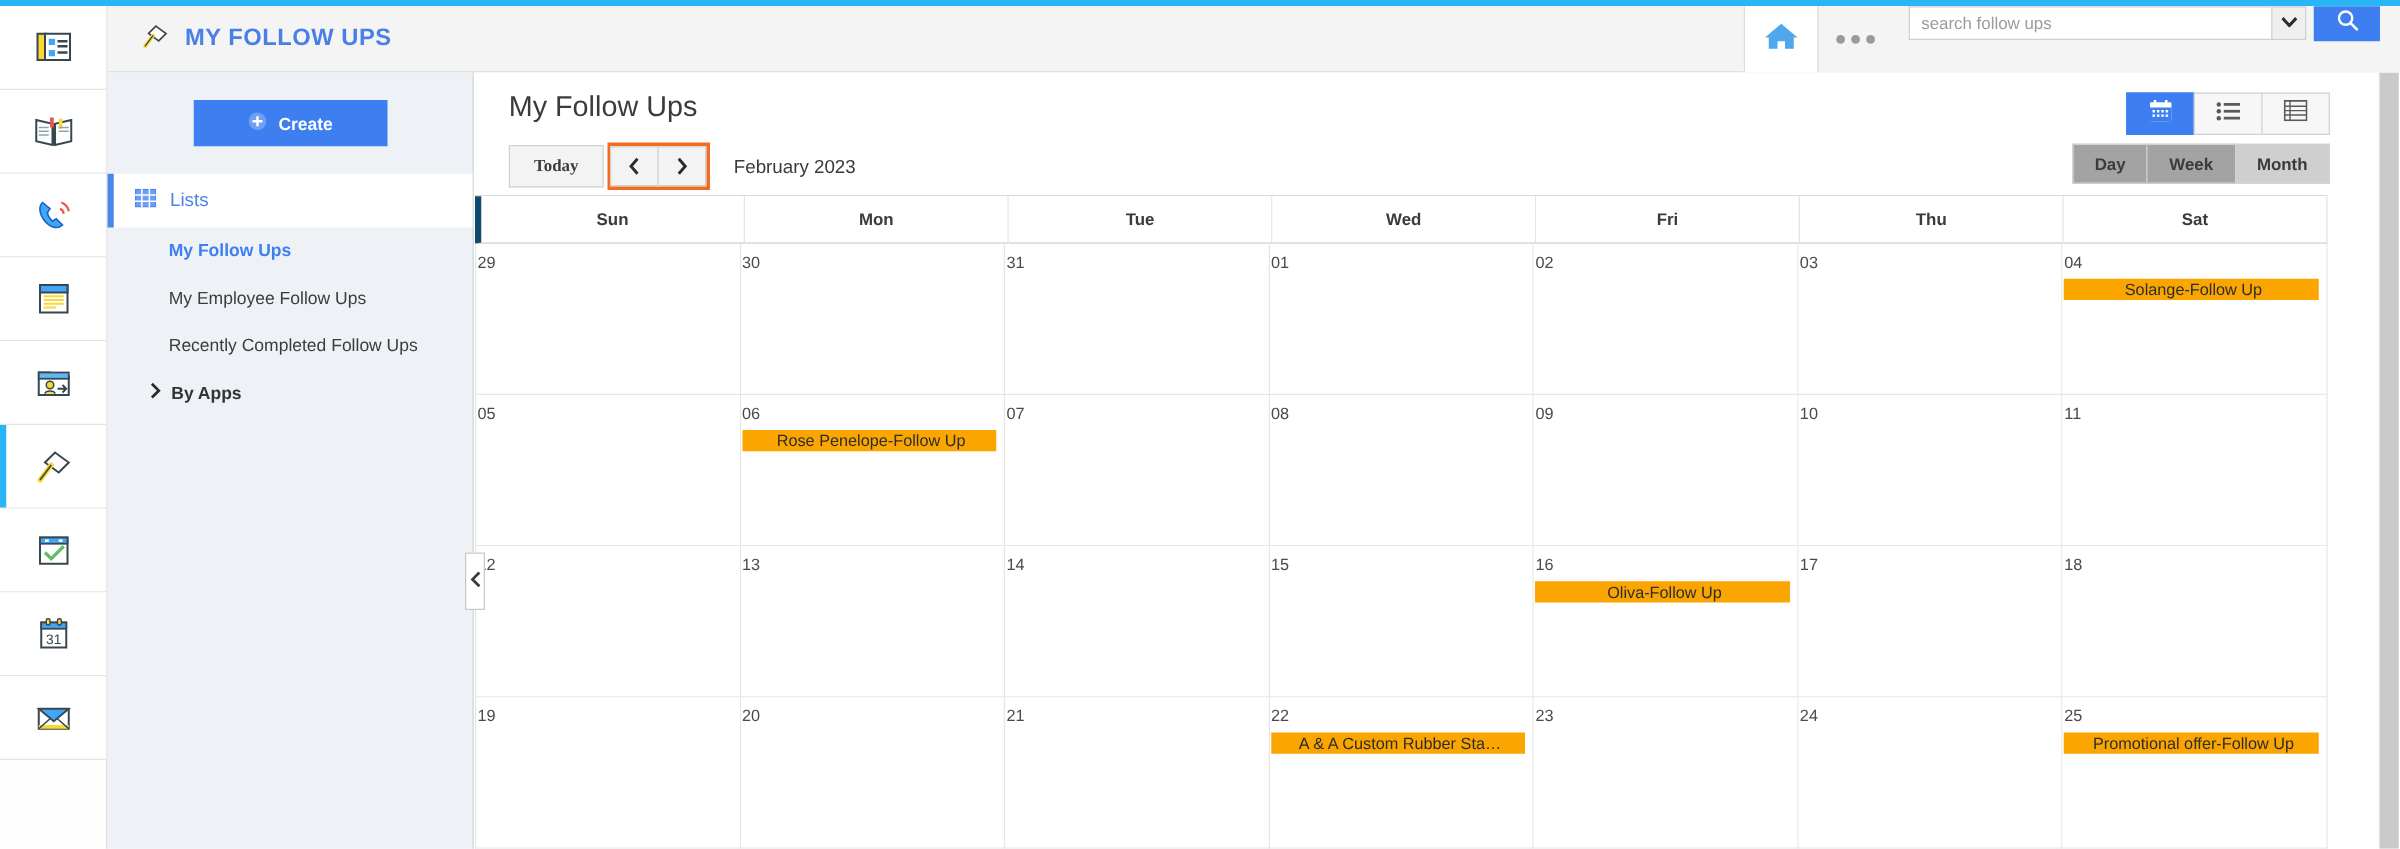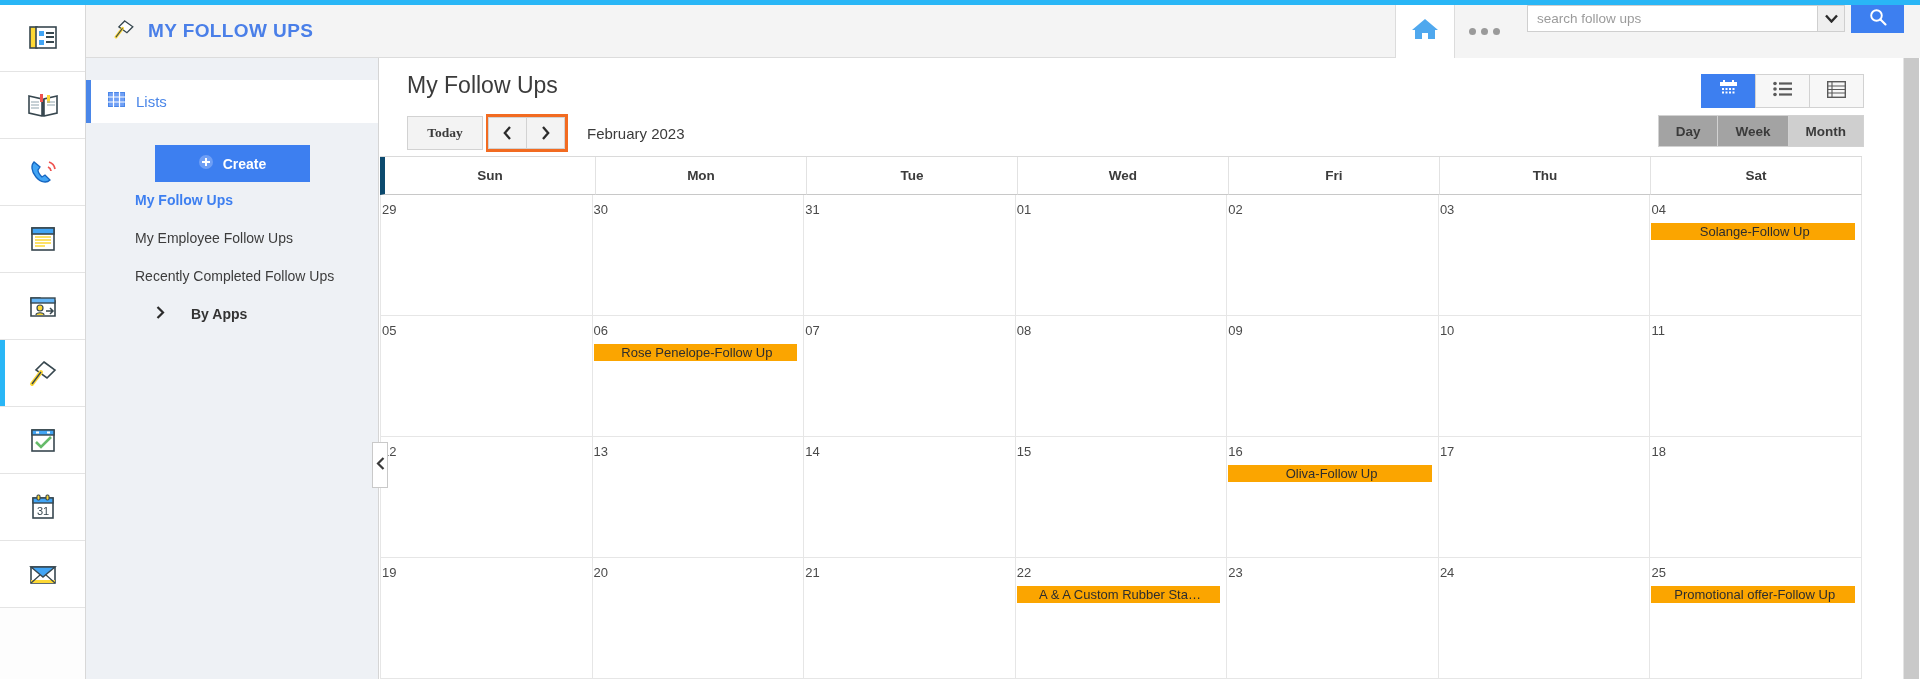--- a/index.html
+++ b/index.html
@@ -125,23 +125,23 @@
   }
   #nav-lists .lbl { color: #4a86e8; font-size: 15px; }
   .nav-sub {
     padding: 9px 26px 9px 49px;
     font-size: 14px;
     color: #3c3c3c;
     line-height: 1.42;
   }
   .nav-sub.sel { color: #3d7ff0; font-weight: bold; }
   #nav-byapps {
-    display: flex; align-items: center; gap: 26px;
+    display: flex; align-items: center; gap: 8px;
     padding: 10px 0 10px 34px;
-    font-size: 14px; color: #333; font-weight: bold; margin-left: 36px;
+    font-size: 14px; color: #333; font-weight: bold;
   }
 
   
   #collapse-handle {
     position: absolute; left: 372px; top: 442px;
     width: 16px; height: 46px;
     background: #ffffff;
     border: 1px solid #c9c9c9;
     display: flex; align-items: center; justify-content: center;
     z-index: 6;
@@ -427,38 +427,38 @@
         <svg width="18" height="18" viewBox="0 0 18 18">
           <circle cx="7.5" cy="7.5" r="5.3" fill="none" stroke="#fff" stroke-width="1.9"></circle>
           <path d="M11.5 11.5 L16.5 16.5" stroke="#fff" stroke-width="2.1" stroke-linecap="round"></path>
         </svg>
       </span>
     </div>
   </div>
 </div>
 
 <div id="left-panel">
+  <div id="create-btn">
+    <span>
+      <svg width="16" height="16" viewBox="0 0 16 16">
+        <circle cx="8" cy="8" r="7" fill="#6f9ff5"></circle>
+        <path d="M8 4 V12 M4 8 H12" stroke="#fff" stroke-width="2"></path>
+      </svg>
+    </span>
+    <span>Create</span>
+  </div>
+
   <div id="nav-lists">
     <span>
       <svg width="17" height="15" viewBox="0 0 17 15">
         <rect x="0.5" y="0.5" width="16" height="14" fill="#6f9ff5" stroke="#4a86e8"></rect>
         <path d="M0 5 H17 M0 10 H17 M5.5 0 V15 M11.5 0 V15" stroke="#fff" stroke-width="1.2"></path>
       </svg>
     </span>
     <span class="lbl">Lists</span>
-  </div>
-
-  <div id="create-btn">
-    <span>
-      <svg width="16" height="16" viewBox="0 0 16 16">
-        <circle cx="8" cy="8" r="7" fill="#6f9ff5"></circle>
-        <path d="M8 4 V12 M4 8 H12" stroke="#fff" stroke-width="2"></path>
-      </svg>
-    </span>
-    <span>Create</span>
   </div>
 
   <div class="nav-sub sel">My Follow Ups</div>
   <div class="nav-sub">My Employee Follow Ups</div>
   <div class="nav-sub">Recently Completed Follow Ups</div>
 
   <div id="nav-byapps">
     <span>
       <svg width="9" height="13" viewBox="0 0 9 13">
           <path d="M1.5 1 L7 6.5 L1.5 12" fill="none" stroke="#2b2b2b" stroke-width="2.2"></path>

